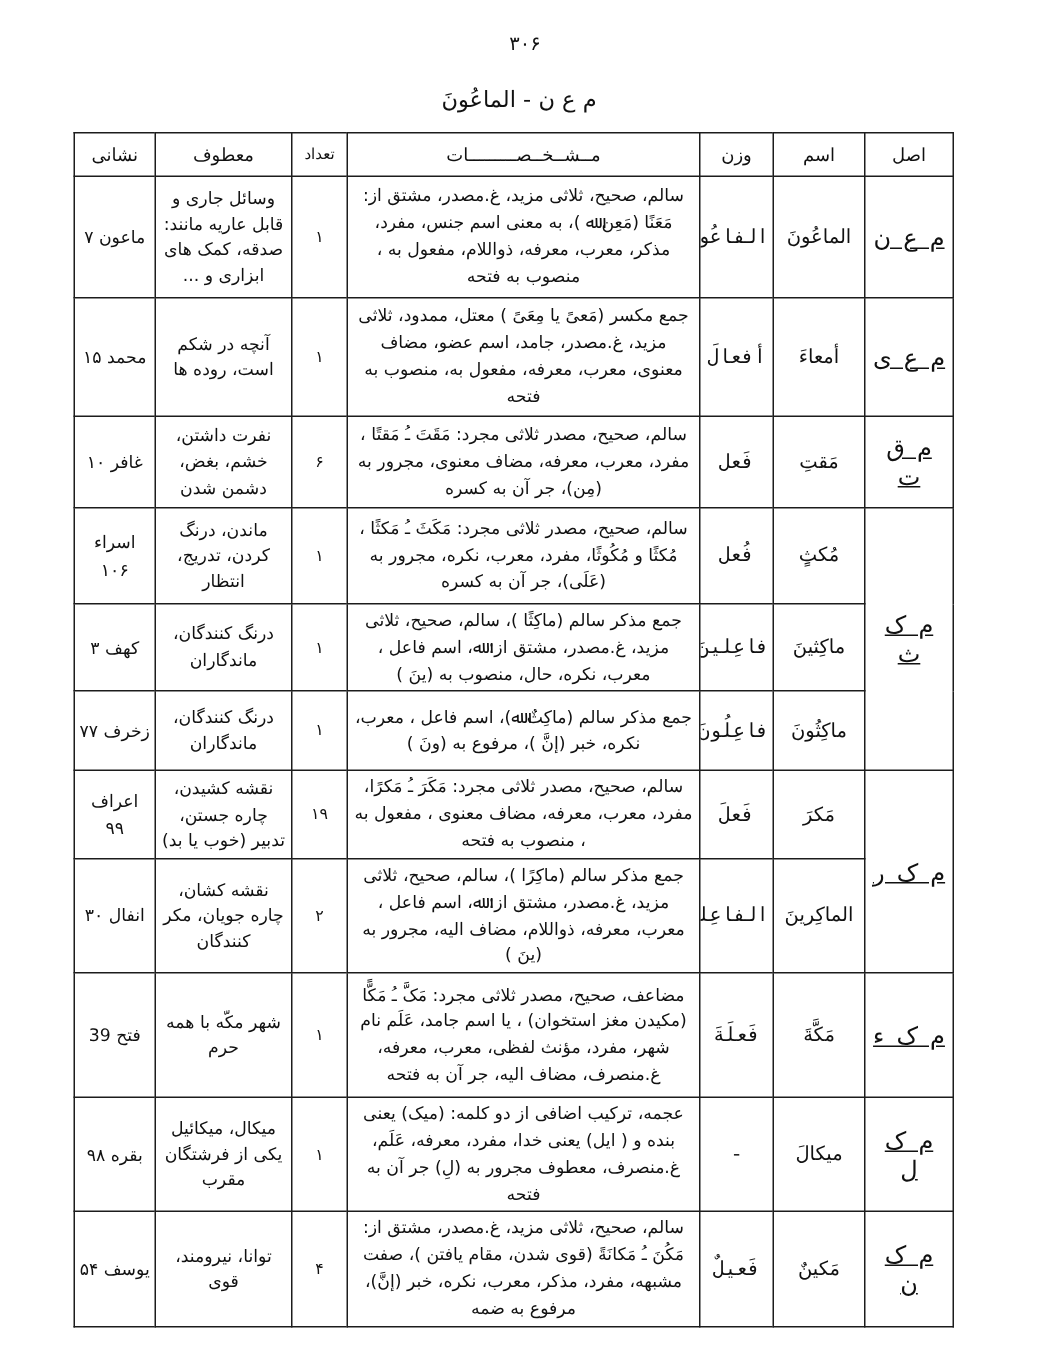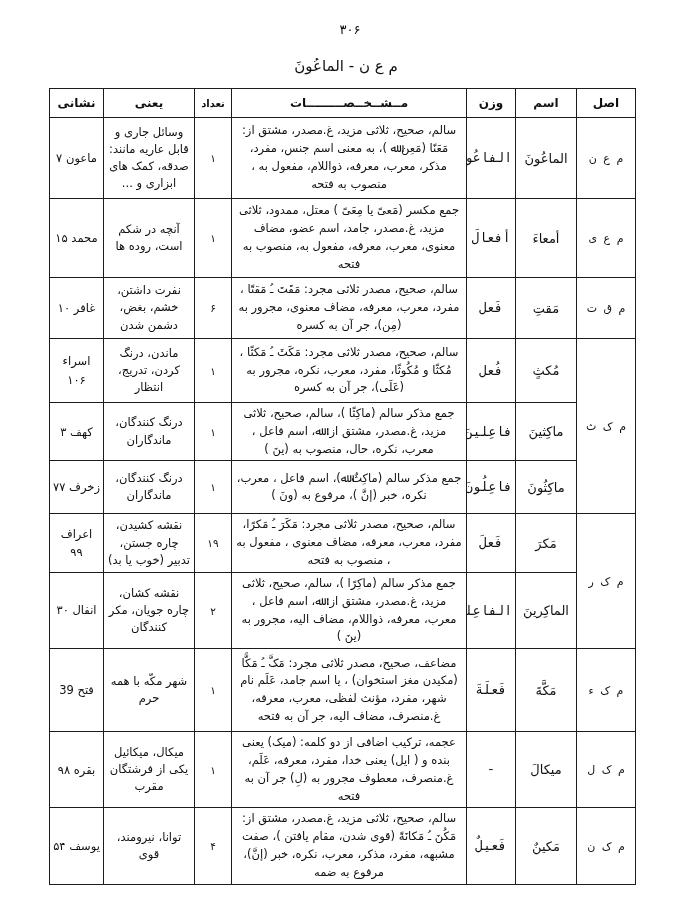--- a/index.html
+++ b/index.html
@@ -35,37 +35,38 @@
   }
   table.morph th, table.morph td{
     border:1px solid #1c1c1c;
     text-align:center;
     vertical-align:middle;
     padding:2px 3px;
     overflow:hidden;
   }
   table.morph{border:1.5px solid #1c1c1c;}
   th.h{
-    font-weight:bold;
+    font-weight:normal;
     font-size:12px;
     height:24px;
   }
   th.h.small{font-size:10px;}
   col.c-asl{width:59px;}
   col.c-esm{width:61px;}
   col.c-vazn{width:49px;}
   col.c-spec{width:235px;}
   col.c-count{width:37px;}
   col.c-mean{width:91px;}
   col.c-ref{width:54px;}
   td.root{
     vertical-align:top;
     padding-top:9px;
-    font-size:11px;
+    font-size:16px;
     word-spacing:3px;
+    text-decoration:underline;
   }
   td.ism{font-size:13px;}
   td.vazn{font-size:13px;font-family:Liberation Mono, monospace;}
   td.spec{
     font-size:11.5px;
     line-height:1.55;
     padding:4px 6px;
   }
   td.count{font-size:10.5px;}
   td.mean{
@@ -91,21 +92,21 @@
       <col class="c-mean">
       <col class="c-ref">
   </colgroup>
   <tbody>
     <tr>
       <th class="h">اصل</th>
       <th class="h">اسم</th>
       <th class="h">وزن</th>
       <th class="h">مــشــخــصـــــــــات</th>
       <th class="h small">تعداد</th>
-      <th class="h">یعنی</th>
+      <th class="h">معطوف</th>
       <th class="h">نشانی</th>
     </tr>
 
     <tr style="height:81px;">
       <td class="root">م ع ن</td>
       <td class="ism">الماعُونَ</td>
       <td class="vazn">الفاعُولَ</td>
       <td class="spec">سالم، صحیح، ثلاثی مزید، غ.مصدر، مشتق از: مَعَنًا (مَعِن ﷲ )، به معنی اسم جنس، مفرد، مذکر، معرب، معرفه، ذواللام، مفعول به ، منصوب به فتحه</td>
       <td class="count">۱</td>
       <td class="mean">وسائل جاری و قابل عاریه مانند: صدقه، کمک های ابزاری و ...</td>

